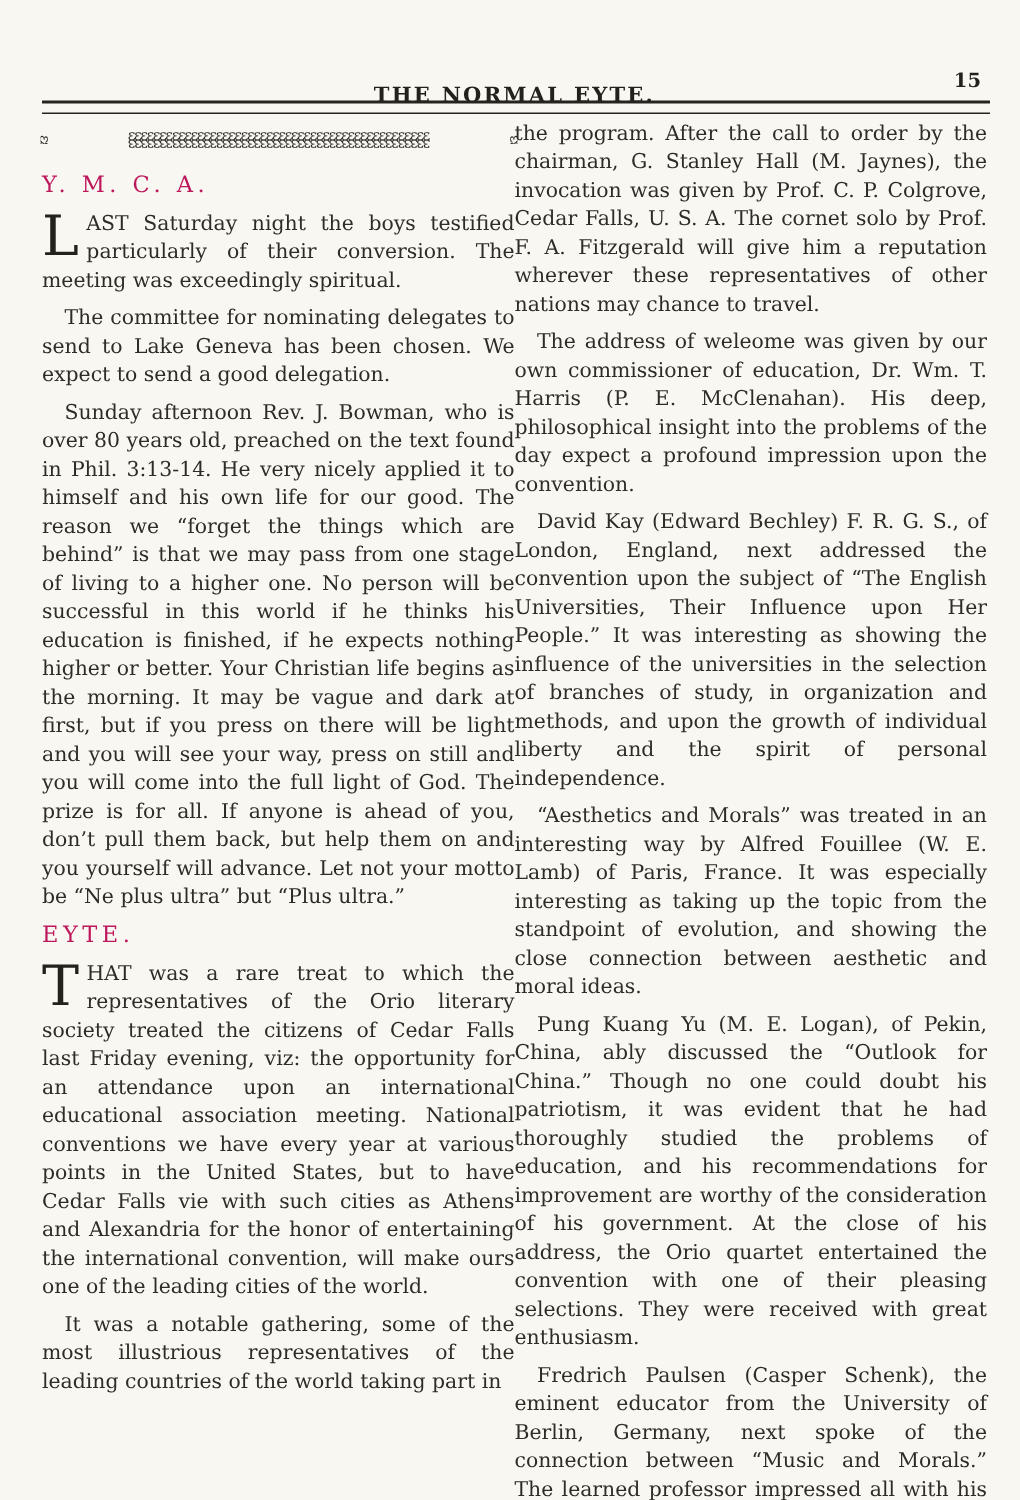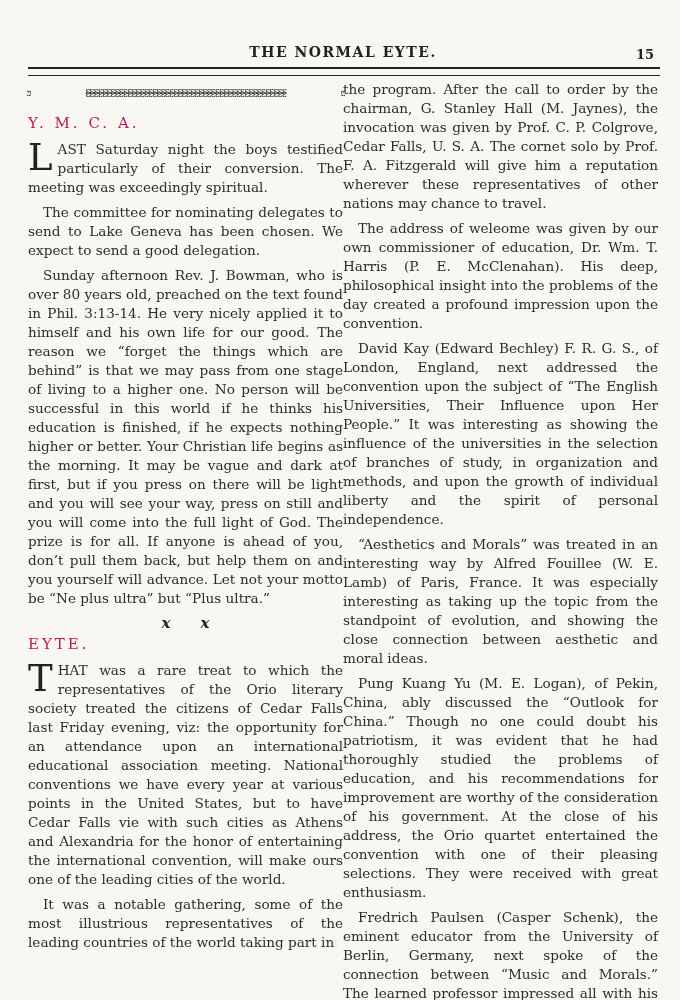--- a/index.html
+++ b/index.html
@@ -4,21 +4,21 @@
 <style>
   html,body { margin:0; padding:0; background:#e8e6e1; }
   .page {
     position:relative; width:680px; height:1000px; margin:0 auto;
     background:#f9f7f2; overflow:hidden;
     font-family:"DejaVu Serif", serif; color:#2e2c27;
   }
   
   .header { position:absolute; top:44px; left:30px; right:24px; height:22px; }
   .header-title {
-    position:absolute; left:50%; transform:translateX(-50%); top:0;
+    position:absolute; left:50%; transform:translateX(-50%); top:12px;
     font-size:14px; font-weight:bold; letter-spacing:1.5px; white-space:nowrap; color:#23211c;
   }
   .page-number { position:absolute; right:2px; top:3px; font-size:13px; font-weight:bold; color:#23211c;margin-left:13px; }
   .header-rule {
     position:absolute; top:67px; left:28px; right:20px; height:6px;
     border-top:2.5px solid #26241f; border-bottom:1px solid #26241f;
   }
   
   .columns {
     position:absolute; top:80px; left:28px; right:22px; bottom:8px;
@@ -77,33 +77,32 @@
       </div>
 
       <div class="sec-heading">Y. M. C. A.</div>
 
       <p class="para"><span class="dropcap">L</span><span>AST Saturday night the boys testified particularly of their conversion. The meeting was exceedingly spiritual.</span></p>
 
       <p class="para indent">The committee for nominating delegates to send to Lake Geneva has been chosen. We expect to send a good delegation.</p>
 
       <p class="para indent">Sunday afternoon Rev. J. Bowman, who is over 80 years old, preached on the text found in Phil. 3:13-14. He very nicely applied it to himself and his own life for our good. The reason we “forget the things which are behind” is that we may pass from one stage of living to a higher one. No person will be successful in this world if he thinks his education is finished, if he expects nothing higher or better. Your Christian life begins as the morning. It may be vague and dark at first, but if you press on there will be light and you will see your way, press on still and you will come into the full light of God. The prize is for all. If anyone is ahead of you, don’t pull them back, but help them on and you yourself will advance. Let not your motto be “Ne plus ultra” but “Plus ultra.”</p>
 
-      <div class="divider">x  x</div>
 
       <div class="sec-heading">EYTE.</div>
 
       <p class="para"><span class="dropcap">T</span><span>HAT was a rare treat to which the representatives of the Orio literary society treated the citizens of Cedar Falls last Friday evening, viz: the opportunity for an attendance upon an international educational association meeting. National conventions we have every year at various points in the United States, but to have Cedar Falls vie with such cities as Athens and Alexandria for the honor of entertaining the international convention, will make ours one of the leading cities of the world.</span></p>
 
       <p class="para indent">It was a notable gathering, some of the most illustrious representatives of the leading countries of the world taking part in</p>
 
     </div>
 
     <div class="col">
       <p class="para">the program. After the call to order by the chairman, G. Stanley Hall (M. Jaynes), the invocation was given by Prof. C. P. Colgrove, Cedar Falls, U. S. A. The cornet solo by Prof. F. A. Fitzgerald will give him a reputation wherever these representatives of other nations may chance to travel.</p>
-      <p class="para indent">The address of weleome was given by our own commissioner of education, Dr. Wm. T. Harris (P. E. McClenahan). His deep, philosophical insight into the problems of the day created a profound impression upon the convention.</p>
+      <p class="para indent">The address of weleome was given by our own commissioner of education, Dr. Wm. T. Harris (P. E. McClenahan). His deep, philosophical insight into the problems of the day expect a profound impression upon the convention.</p>
       <p class="para indent">David Kay (Edward Bechley) F. R. G. S., of London, England, next addressed the convention upon the subject of “The English Universities, Their Influence upon Her People.” It was interesting as showing the influence of the universities in the selection of branches of study, in organization and methods, and upon the growth of individual liberty and the spirit of personal independence.</p>
       <p class="para indent">“Aesthetics and Morals” was treated in an interesting way by Alfred Fouillee (W. E. Lamb) of Paris, France. It was especially interesting as taking up the topic from the standpoint of evolution, and showing the close connection between aesthetic and moral ideas.</p>
       <p class="para indent">Pung Kuang Yu (M. E. Logan), of Pekin, China, ably discussed the “Outlook for China.” Though no one could doubt his patriotism, it was evident that he had thoroughly studied the problems of education, and his recommendations for improvement are worthy of the consideration of his government. At the close of his address, the Orio quartet entertained the convention with one of their pleasing selections. They were received with great enthusiasm.</p>
       <p class="para indent">Fredrich Paulsen (Casper Schenk), the eminent educator from the University of Berlin, Germany, next spoke of the connection between “Music and Morals.” The learned professor impressed all with his earnestness and his thorough mastery of the subject.</p>
     </div>
 
   </div>
 </div>
 
 </body></html>

